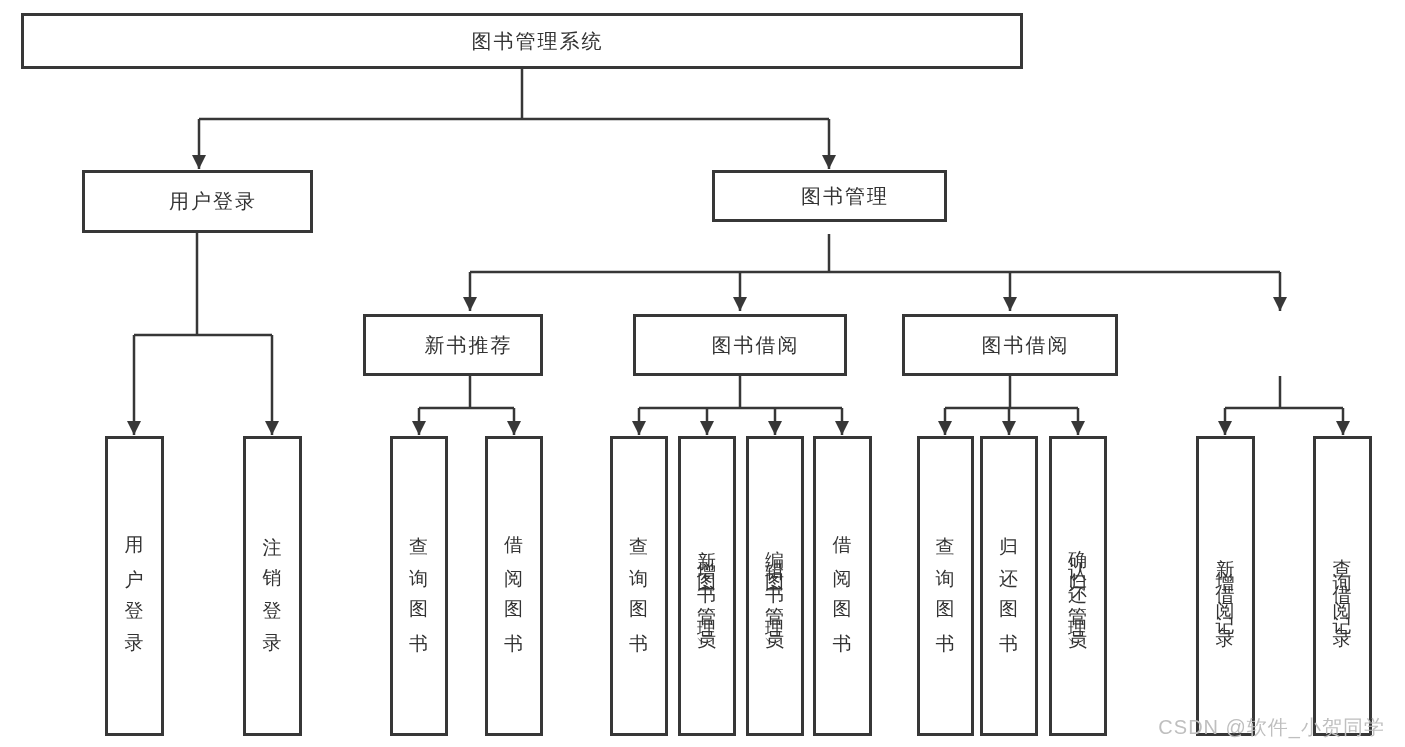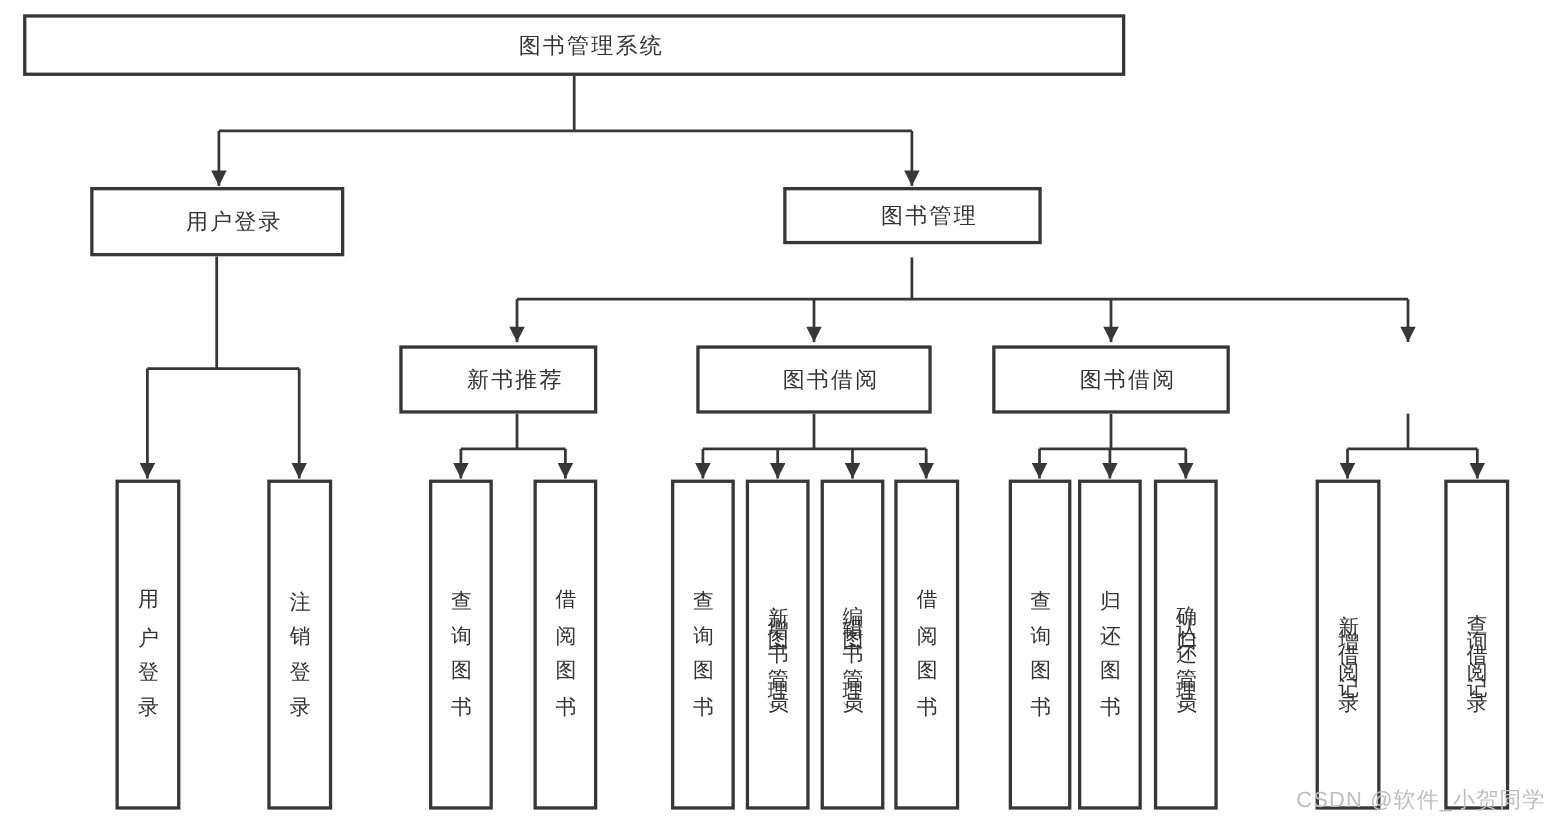--- a/index.html
+++ b/index.html
@@ -47,21 +47,21 @@
     font-size:19px;
     line-height:1;
     white-space:nowrap;
   }
   .sp-wide{letter-spacing:1.7em;}
   .sp-mid{letter-spacing:0.75em;}
   .sp-tight{letter-spacing:0.6em;}
 
   .watermark{
     position:absolute;
-    right:0;
+    right:20px;
     bottom:6px;
     font-size:20px;
     color:var(--wm);
     letter-spacing:1px;
     white-space:nowrap;
   }
 </style>
 </head>
 <body>
 

